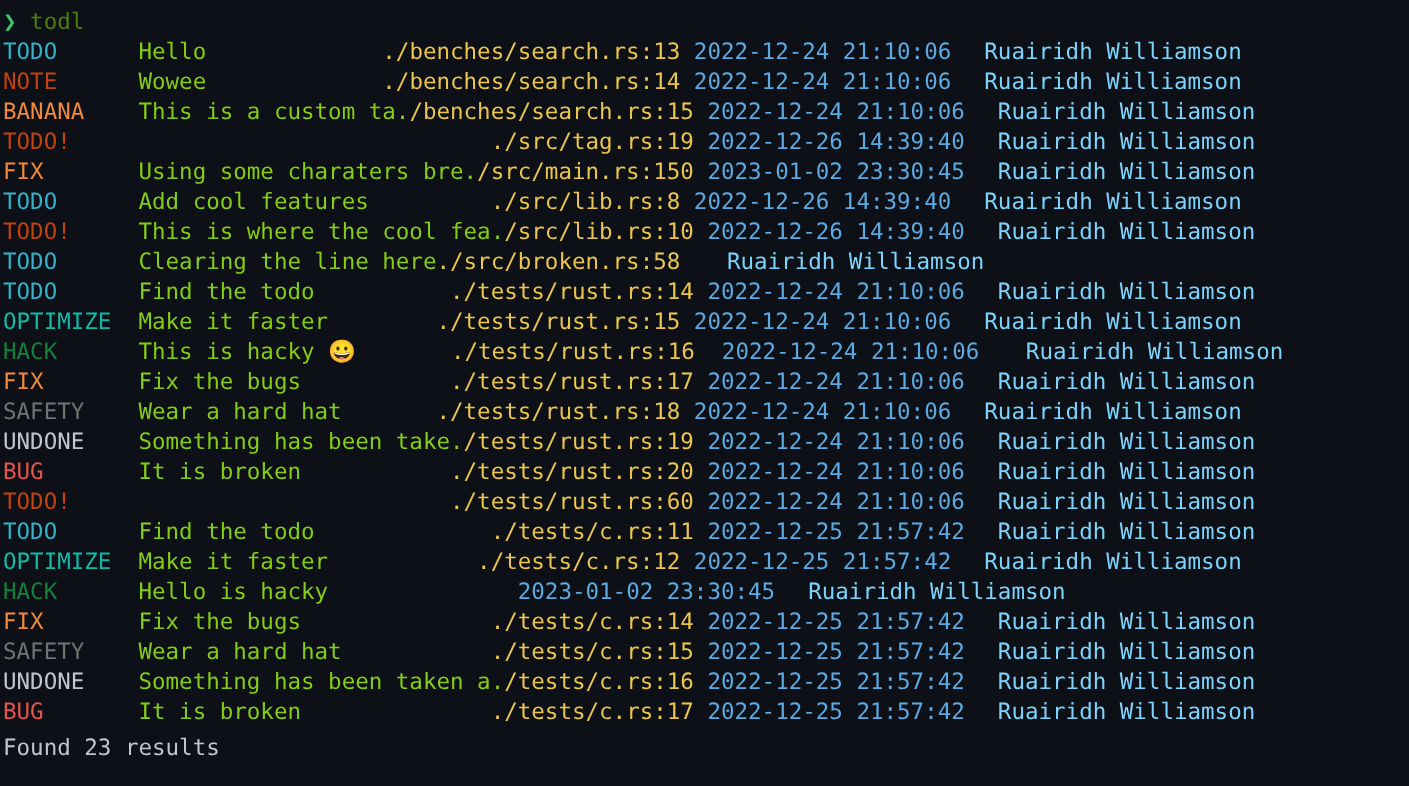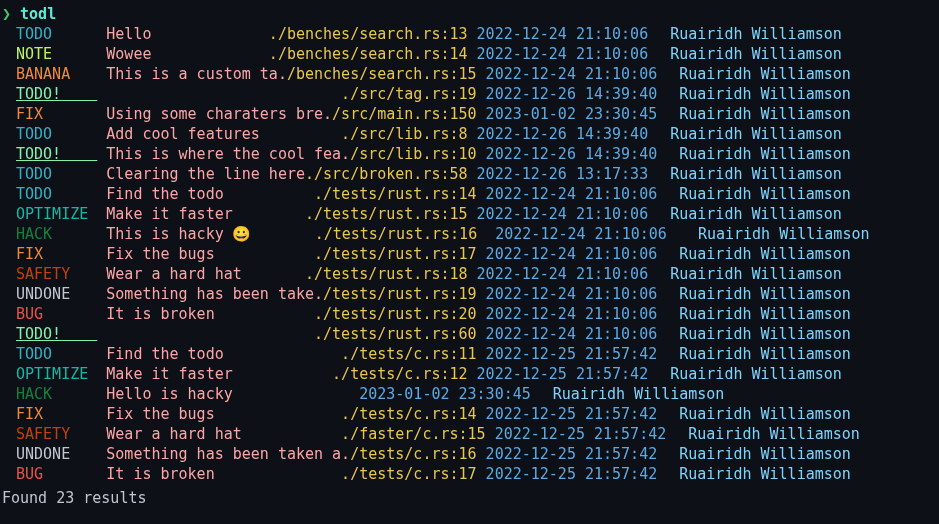--- a/index.html
+++ b/index.html
@@ -11,65 +11,65 @@
     line-height: 20px;
     color: #c0c5ce;
     width: 939px;
     box-sizing: border-box;
   }
   .line {
     white-space: pre;
     display: flex;
   }
   .prompt-sym { color: #3fc56b; font-weight: bold; }
-  .cmd { color: #5eead4; font-weight: bold; }
-  .tag { display: inline-block; width: 9ch; margin-left: 14px; }
-  .desc { display: inline-block; color: #fca5a5; }
+  .cmd { color: #4d7c0f; }
+  .tag { display: inline-block; width: 9ch; }
+  .desc { display: inline-block; color: #84cc16; }
   .path { color: #eac54f; }
   .ts { color: #5da9e2; }
   .author { color: #7dd3fc; margin-left: 13px; }
   .footer { color: #c0c5ce; margin-top: 4px; }
   
   .c-todo      { color: #33b1c9; }
-  .c-note      { color: #bef264; }
+  .c-note      { color: #c2410c; }
   .c-banana    { color: #f0883e; }
-  .c-todo-bang { color: #86efac; text-decoration: underline; }
+  .c-todo-bang { color: #c2410c; }
   .c-fix       { color: #f0883e; }
   .c-optimize  { color: #14b8a6; }
   .c-hack      { color: #15803d; }
-  .c-safety    { color: #c2410c; }
+  .c-safety    { color: #737373; }
   .c-undone    { color: #c0c5ce; }
   .c-bug       { color: #e5534b; }
 </style>
 </head>
 <body>
 
 <div class="line">
   <span class="prompt-sym">❯</span><span> </span><span class="cmd">todl</span>
 </div>
 
 <div id="rows">
     <div class="line"><span class="tag c-todo">TODO     </span><span class="desc"> Hello             </span><span class="path">./benches/search.rs:13</span><span> </span><span class="ts">2022-12-24 21:10:06</span><span> </span><span class="author">Ruairidh Williamson</span></div>
     <div class="line"><span class="tag c-note">NOTE     </span><span class="desc"> Wowee             </span><span class="path">./benches/search.rs:14</span><span> </span><span class="ts">2022-12-24 21:10:06</span><span> </span><span class="author">Ruairidh Williamson</span></div>
     <div class="line"><span class="tag c-banana">BANANA   </span><span class="desc"> This is a custom ta.</span><span class="path">/benches/search.rs:15</span><span> </span><span class="ts">2022-12-24 21:10:06</span><span> </span><span class="author">Ruairidh Williamson</span></div>
     <div class="line"><span class="tag c-todo-bang">TODO!    </span><span class="desc">                           </span><span class="path">./src/tag.rs:19</span><span> </span><span class="ts">2022-12-26 14:39:40</span><span> </span><span class="author">Ruairidh Williamson</span></div>
     <div class="line"><span class="tag c-fix">FIX      </span><span class="desc"> Using some charaters bre.</span><span class="path">/src/main.rs:150</span><span> </span><span class="ts">2023-01-02 23:30:45</span><span> </span><span class="author">Ruairidh Williamson</span></div>
     <div class="line"><span class="tag c-todo">TODO     </span><span class="desc"> Add cool features         </span><span class="path">./src/lib.rs:8</span><span> </span><span class="ts">2022-12-26 14:39:40</span><span> </span><span class="author">Ruairidh Williamson</span></div>
     <div class="line"><span class="tag c-todo-bang">TODO!    </span><span class="desc"> This is where the cool fea.</span><span class="path">/src/lib.rs:10</span><span> </span><span class="ts">2022-12-26 14:39:40</span><span> </span><span class="author">Ruairidh Williamson</span></div>
-    <div class="line"><span class="tag c-todo">TODO     </span><span class="desc"> Clearing the line here</span><span class="path">./src/broken.rs:58</span><span> </span><span class="ts">2022-12-26 13:17:33</span><span> </span><span class="author">Ruairidh Williamson</span></div>
+    <div class="line"><span class="tag c-todo">TODO     </span><span class="desc"> Clearing the line here</span><span class="path">./src/broken.rs:58</span><span> </span><span> </span><span class="author">Ruairidh Williamson</span></div>
     <div class="line"><span class="tag c-todo">TODO     </span><span class="desc"> Find the todo          </span><span class="path">./tests/rust.rs:14</span><span> </span><span class="ts">2022-12-24 21:10:06</span><span> </span><span class="author">Ruairidh Williamson</span></div>
     <div class="line"><span class="tag c-optimize">OPTIMIZE </span><span class="desc"> Make it faster        </span><span class="path">./tests/rust.rs:15</span><span> </span><span class="ts">2022-12-24 21:10:06</span><span> </span><span class="author">Ruairidh Williamson</span></div>
     <div class="line"><span class="tag c-hack">HACK     </span><span class="desc"> This is hacky 😀       </span><span class="path">./tests/rust.rs:16</span><span> </span><span class="ts"> 2022-12-24 21:10:06</span><span> </span><span class="author"> Ruairidh Williamson</span></div>
     <div class="line"><span class="tag c-fix">FIX      </span><span class="desc"> Fix the bugs           </span><span class="path">./tests/rust.rs:17</span><span> </span><span class="ts">2022-12-24 21:10:06</span><span> </span><span class="author">Ruairidh Williamson</span></div>
     <div class="line"><span class="tag c-safety">SAFETY   </span><span class="desc"> Wear a hard hat       </span><span class="path">./tests/rust.rs:18</span><span> </span><span class="ts">2022-12-24 21:10:06</span><span> </span><span class="author">Ruairidh Williamson</span></div>
     <div class="line"><span class="tag c-undone">UNDONE   </span><span class="desc"> Something has been take.</span><span class="path">/tests/rust.rs:19</span><span> </span><span class="ts">2022-12-24 21:10:06</span><span> </span><span class="author">Ruairidh Williamson</span></div>
     <div class="line"><span class="tag c-bug">BUG      </span><span class="desc"> It is broken           </span><span class="path">./tests/rust.rs:20</span><span> </span><span class="ts">2022-12-24 21:10:06</span><span> </span><span class="author">Ruairidh Williamson</span></div>
     <div class="line"><span class="tag c-todo-bang">TODO!    </span><span class="desc">                        </span><span class="path">./tests/rust.rs:60</span><span> </span><span class="ts">2022-12-24 21:10:06</span><span> </span><span class="author">Ruairidh Williamson</span></div>
     <div class="line"><span class="tag c-todo">TODO     </span><span class="desc"> Find the todo             </span><span class="path">./tests/c.rs:11</span><span> </span><span class="ts">2022-12-25 21:57:42</span><span> </span><span class="author">Ruairidh Williamson</span></div>
     <div class="line"><span class="tag c-optimize">OPTIMIZE </span><span class="desc"> Make it faster           </span><span class="path">./tests/c.rs:12</span><span> </span><span class="ts">2022-12-25 21:57:42</span><span> </span><span class="author">Ruairidh Williamson</span></div>
     <div class="line"><span class="tag c-hack">HACK     </span><span class="desc"> Hello is hacky             </span><span> </span><span class="ts">2023-01-02 23:30:45</span><span> </span><span class="author">Ruairidh Williamson</span></div>
     <div class="line"><span class="tag c-fix">FIX      </span><span class="desc"> Fix the bugs              </span><span class="path">./tests/c.rs:14</span><span> </span><span class="ts">2022-12-25 21:57:42</span><span> </span><span class="author">Ruairidh Williamson</span></div>
-    <div class="line"><span class="tag c-safety">SAFETY   </span><span class="desc"> Wear a hard hat           </span><span class="path">./faster/c.rs:15</span><span> </span><span class="ts">2022-12-25 21:57:42</span><span> </span><span class="author">Ruairidh Williamson</span></div>
+    <div class="line"><span class="tag c-safety">SAFETY   </span><span class="desc"> Wear a hard hat           </span><span class="path">./tests/c.rs:15</span><span> </span><span class="ts">2022-12-25 21:57:42</span><span> </span><span class="author">Ruairidh Williamson</span></div>
     <div class="line"><span class="tag c-undone">UNDONE   </span><span class="desc"> Something has been taken a.</span><span class="path">/tests/c.rs:16</span><span> </span><span class="ts">2022-12-25 21:57:42</span><span> </span><span class="author">Ruairidh Williamson</span></div>
     <div class="line"><span class="tag c-bug">BUG      </span><span class="desc"> It is broken              </span><span class="path">./tests/c.rs:17</span><span> </span><span class="ts">2022-12-25 21:57:42</span><span> </span><span class="author">Ruairidh Williamson</span></div>
   </div>
 
 <div class="footer line">Found 23 results</div>
 
 </body></html>

